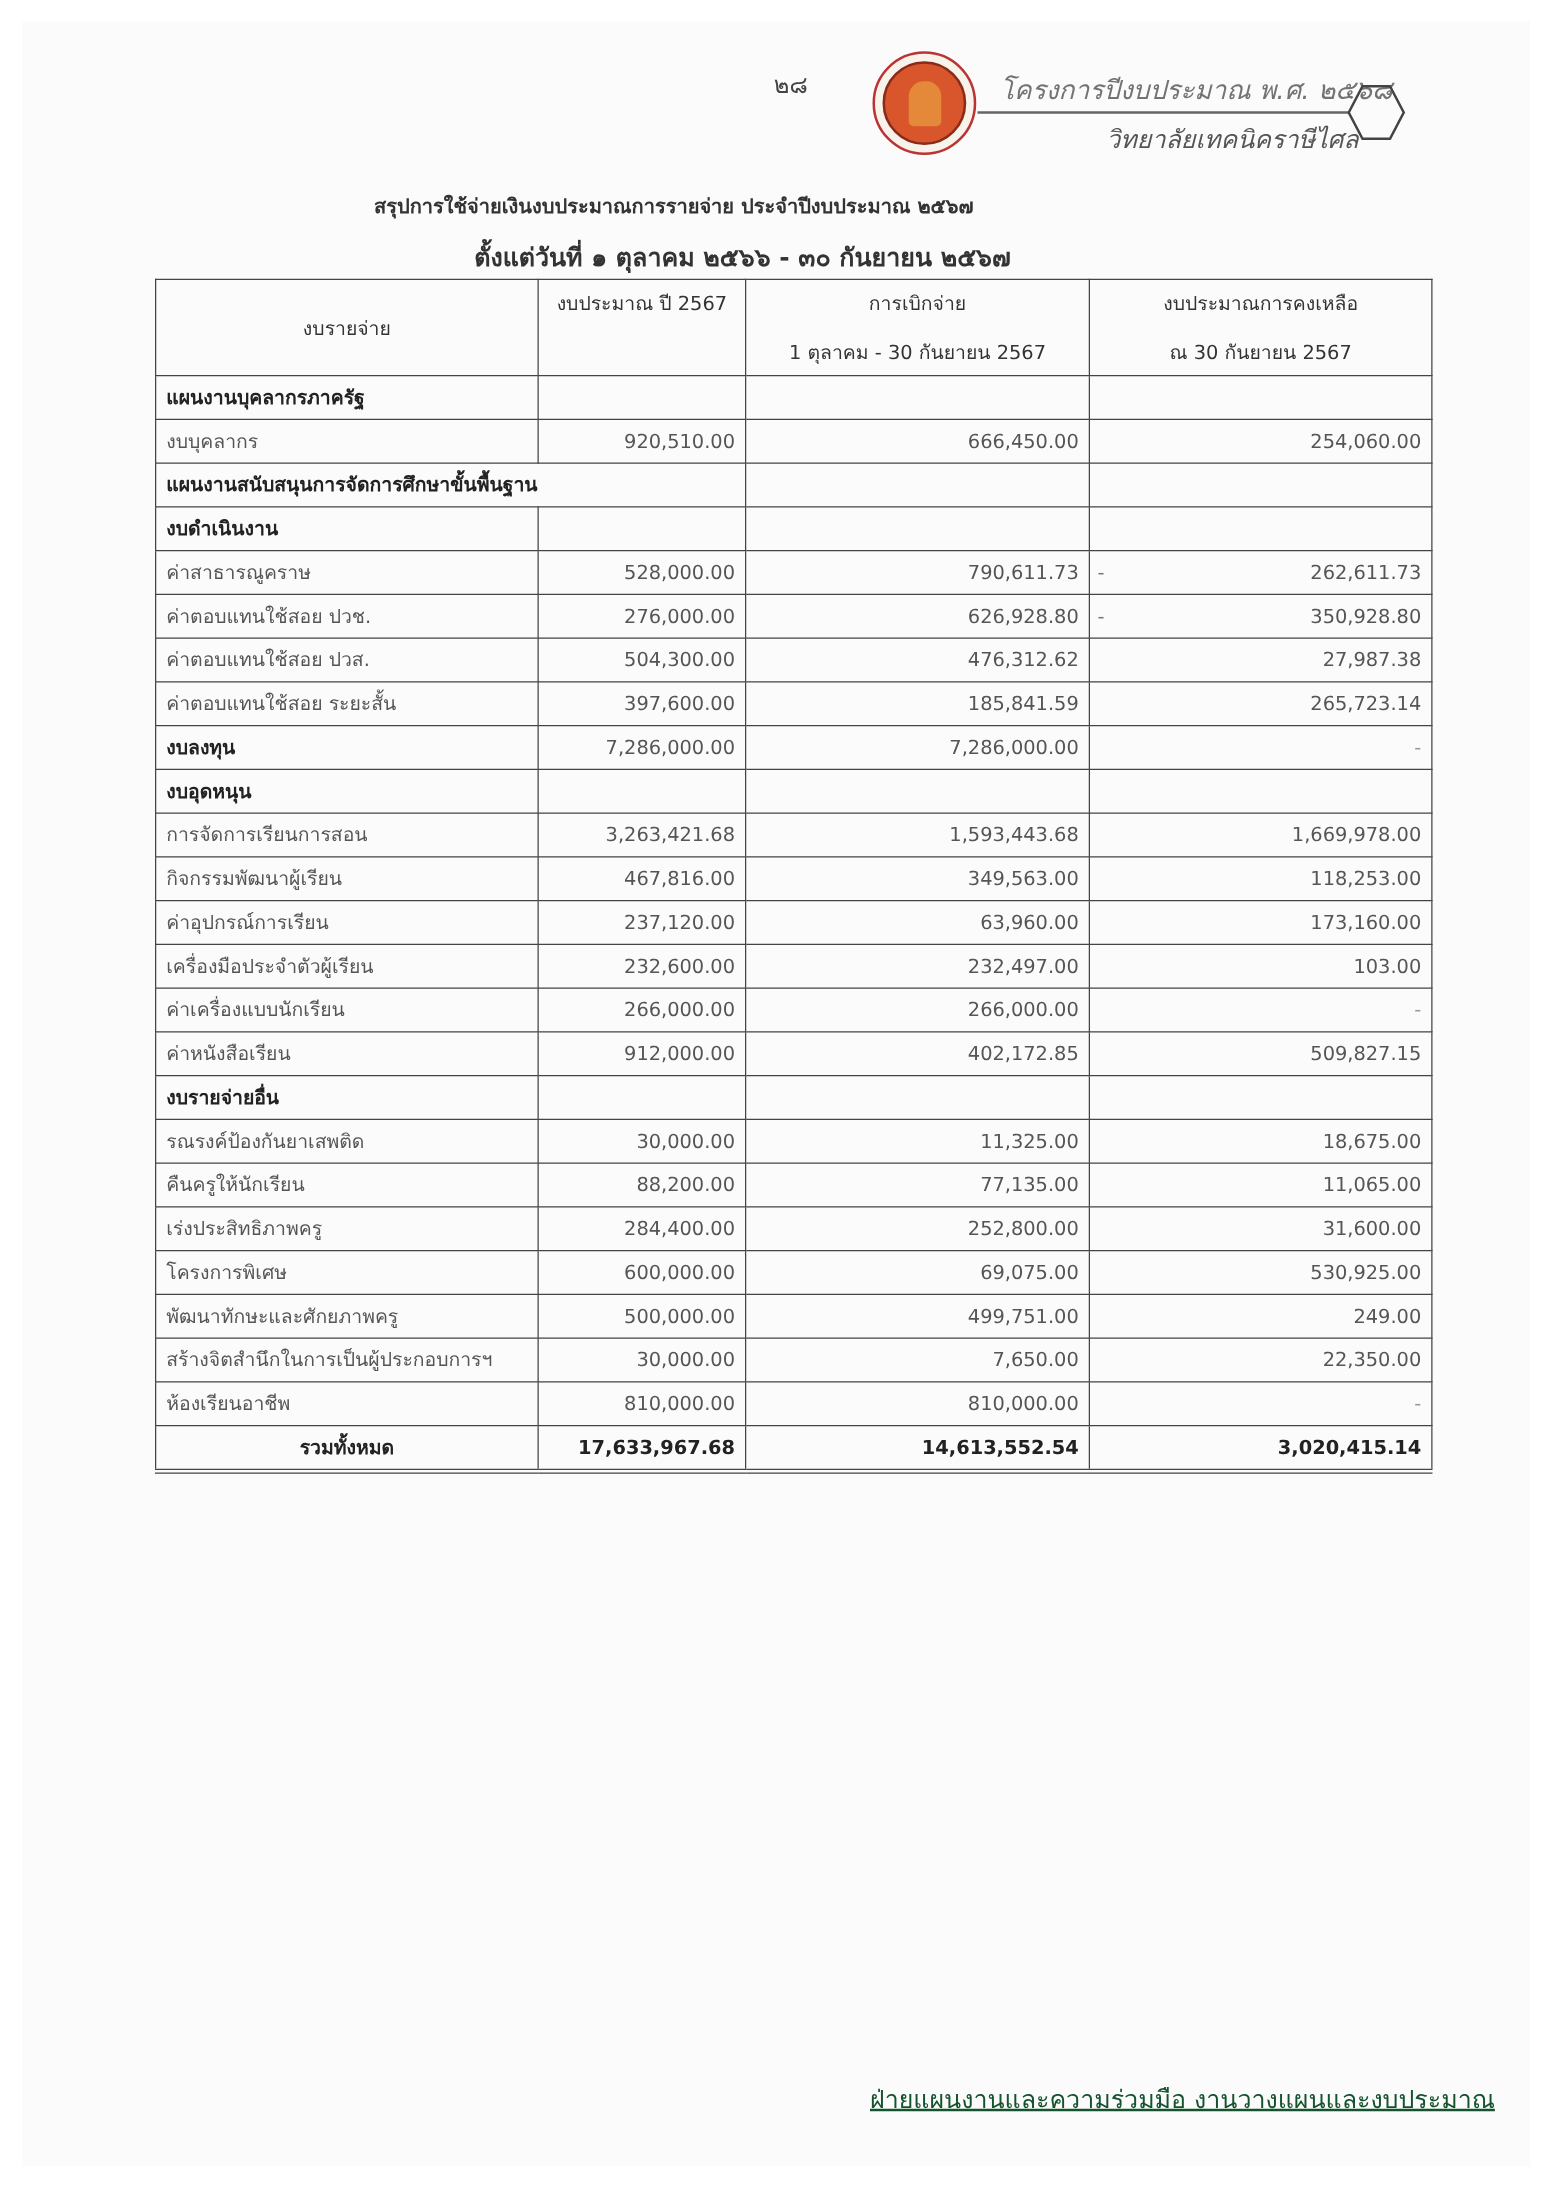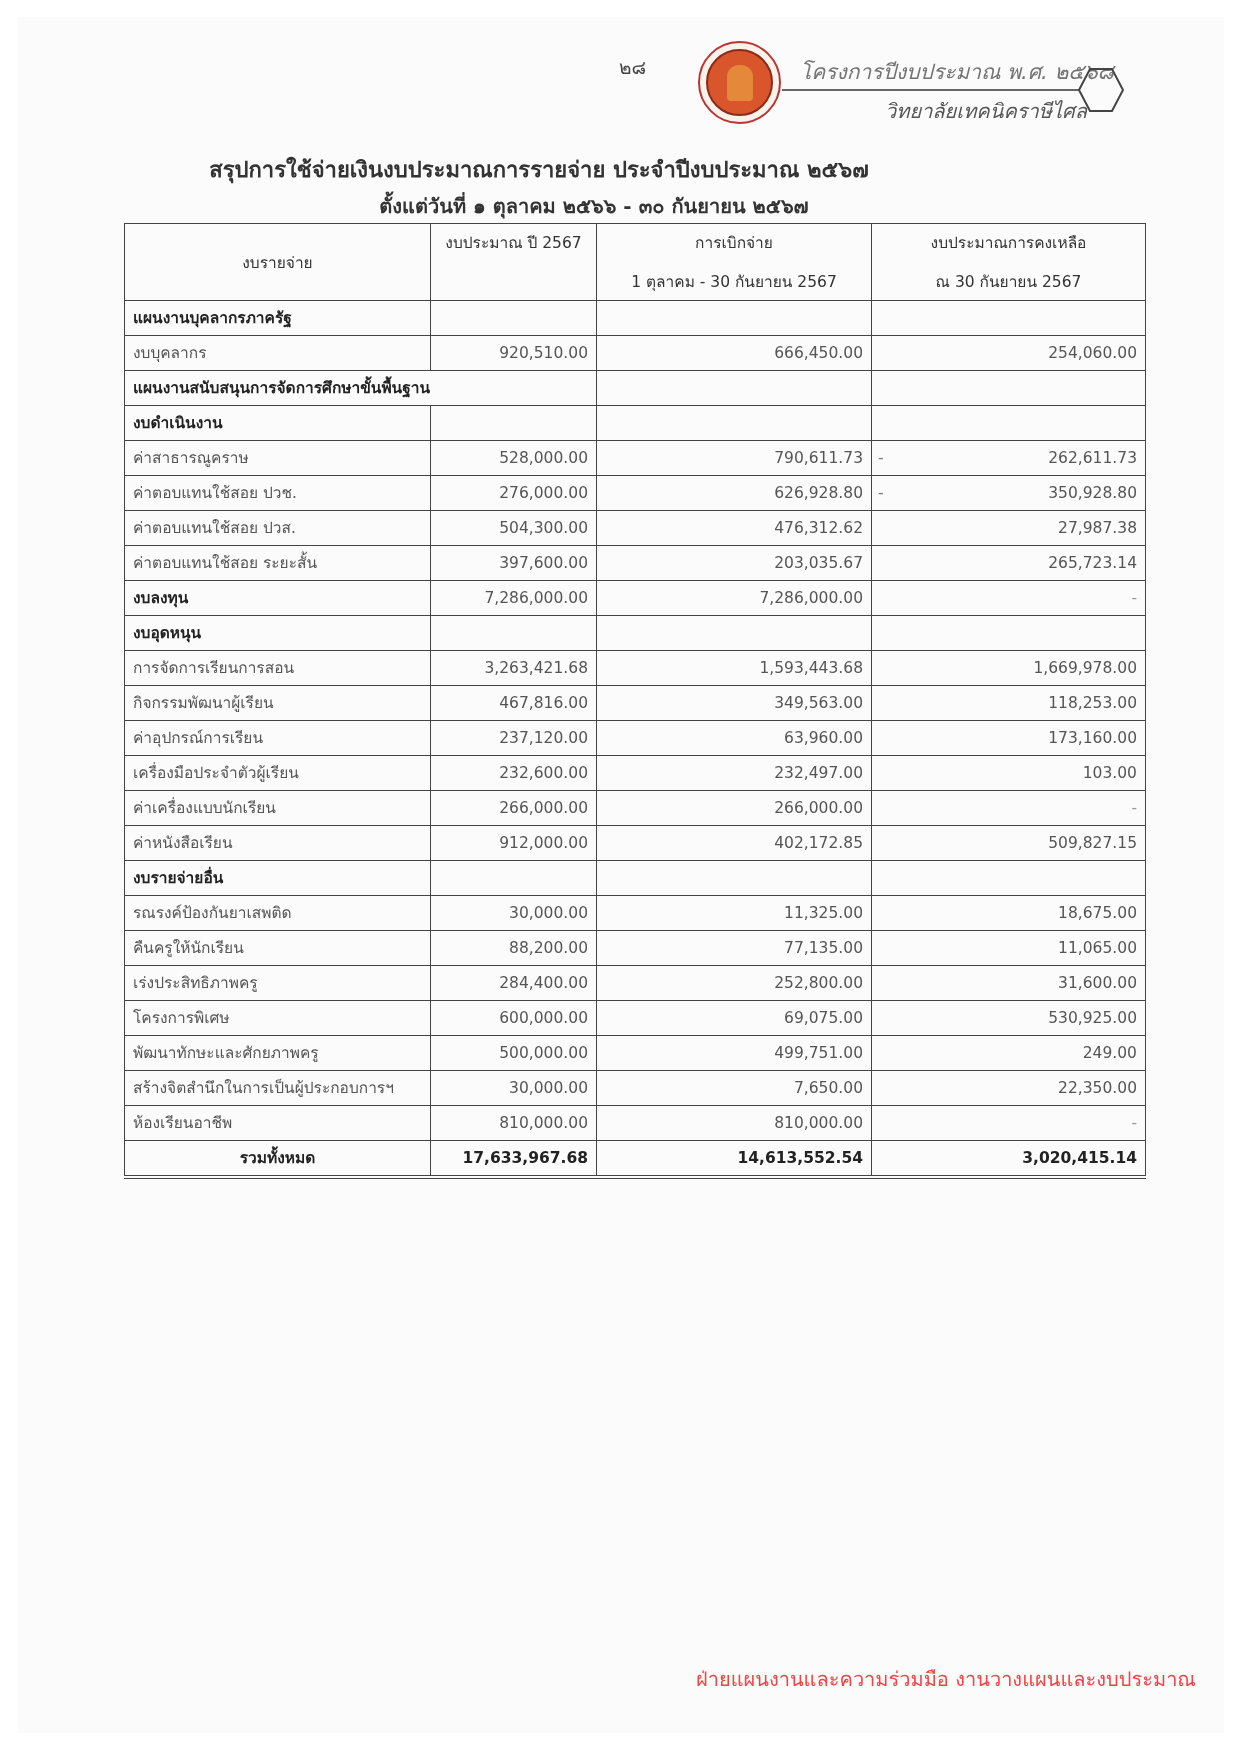--- a/index.html
+++ b/index.html
@@ -14,21 +14,21 @@
   .logo { position:absolute; left:698px; top:41px; width:83px; height:83px; border-radius:50%;
           background:#f7f3ea; border:2px solid #b33; box-sizing:border-box; }
   .logo .ring { position:absolute; left:6px; top:6px; right:6px; bottom:6px; border-radius:50%;
           background:#d9552c; border:2px solid #8a2a18; }
   .logo .figure { position:absolute; left:50%; top:50%; width:26px; height:36px; margin:-18px 0 0 -13px;
           border-radius:12px 12px 4px 4px; background:#e8a040; opacity:.7; }
   .hdr-line1 { position:absolute; left:800px; top:55px; font-size:21px; font-style:italic; color:#737373; }
   .hdr-line2 { position:absolute; left:885px; top:95px; font-size:20px; font-style:italic; color:#555; }
   .hdr-rule { position:absolute; left:782px; top:89px; width:298px; height:2px; background:#666; }
   .hexagon { position:absolute; left:1077px; top:66px; width:48px; height:48px; }
-  .title1 { position:absolute; left:0; width:1078px; top:152px; text-align:center; font-size:22px; font-weight:bold; color:#333; }
+  .title1 { position:absolute; left:0; width:1078px; top:152px; text-align:center; font-size:16px; font-weight:bold; color:#333; }
   .title2 { position:absolute; left:0; width:1188px; top:190px; text-align:center; font-size:20px; font-weight:bold; color:#333; }
 
   table.budget {
     position:absolute; left:124px; top:223px; width:1021px; border-collapse:collapse;
     font-size:15.5px; table-layout:fixed;
   }
   table.budget td, table.budget th {
     border:1.5px solid #444; padding:0 8px; height:34px; line-height:34px;
     white-space:nowrap; overflow:visible;
   }
@@ -36,21 +36,21 @@
   table.budget th.center-mid { vertical-align:middle; padding-top:0; }
   th .l2 { display:block; margin-top:14px; }
   td.label { text-align:left; color:#555; padding-left:3px; }
   td.label.bold { font-weight:bold; color:#222; }
   td.num { text-align:right; color:#555; }
   td.dash { text-align:right; color:#999; }
   td.neg { position:relative; }
   td.neg .minus { position:absolute; left:6px; top:0; color:#777; }
   tr.total td { font-weight:bold; color:#222; border-bottom:4px double #444; }
   tr.total td.label { text-align:center; }
-  .footer { position:absolute; left:696px; top:1663px; font-size:20px; color:#ef4444; }
+  .footer { position:absolute; left:696px; top:1663px; font-size:20px; color:#14532d;text-decoration:underline; }
 </style>
 </head>
 <body>
 
 <div class="sheet"></div>
 
 <div class="page-num">๒๘</div>
 
 <div class="logo">
   <div class="ring"></div>
@@ -126,21 +126,21 @@
       </tr>
       <tr>
         <td class="label">ค่าตอบแทนใช้สอย ปวส.</td>
         <td class="num">504,300.00</td>
         <td class="num">476,312.62</td>
         <td class="num"><span>27,987.38</span></td>
       </tr>
       <tr>
         <td class="label">ค่าตอบแทนใช้สอย ระยะสั้น</td>
         <td class="num">397,600.00</td>
-        <td class="num">203,035.67</td>
+        <td class="num">185,841.59</td>
         <td class="num"><span>265,723.14</span></td>
       </tr>
       <tr>
         <td class="label bold">งบลงทุน</td>
         <td class="num">7,286,000.00</td>
         <td class="num">7,286,000.00</td>
         <td class="dash"><span>-</span></td>
       </tr>
       <tr>
         <td class="label bold">งบอุดหนุน</td>

